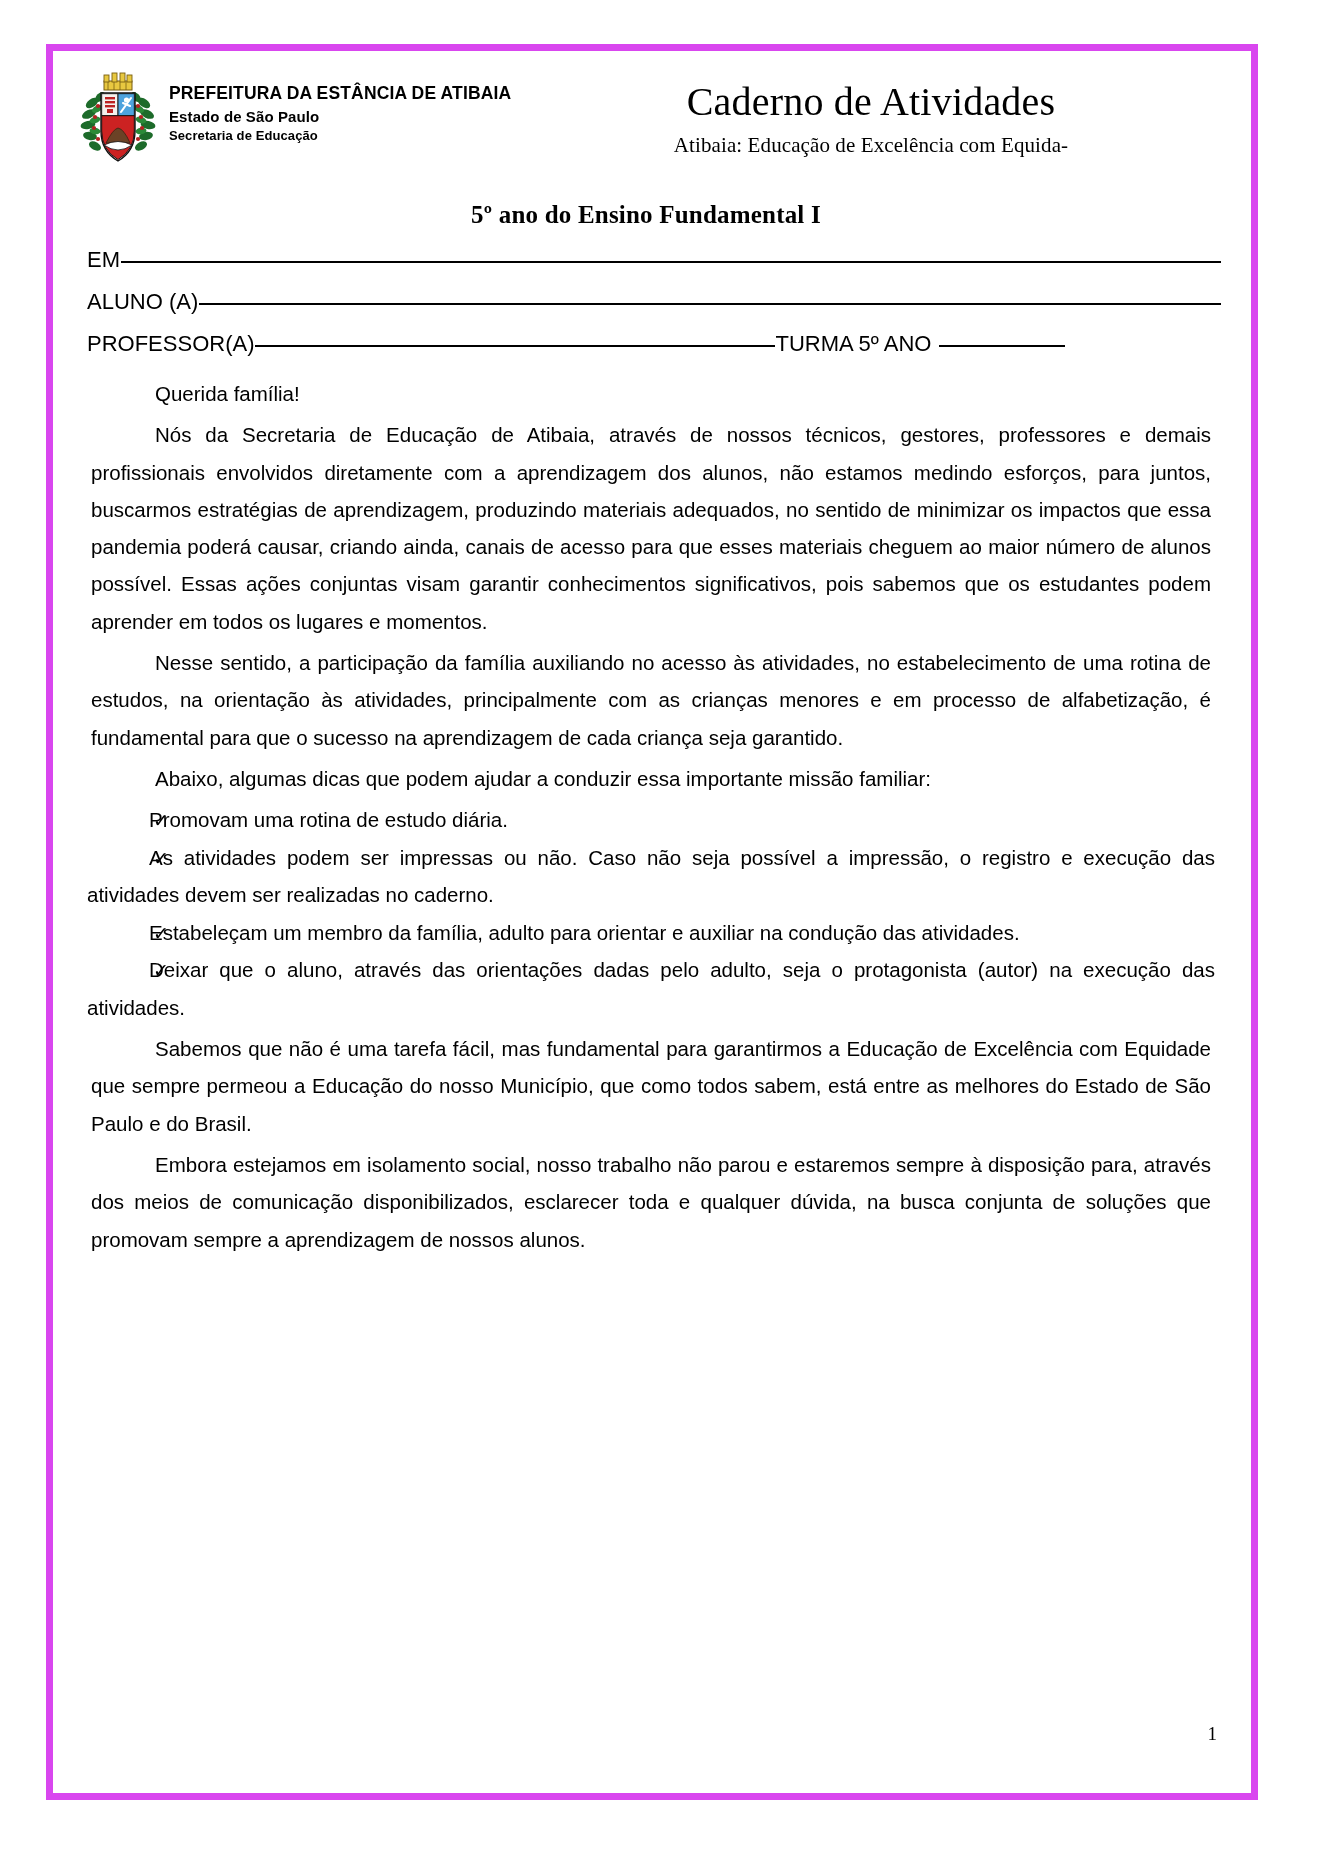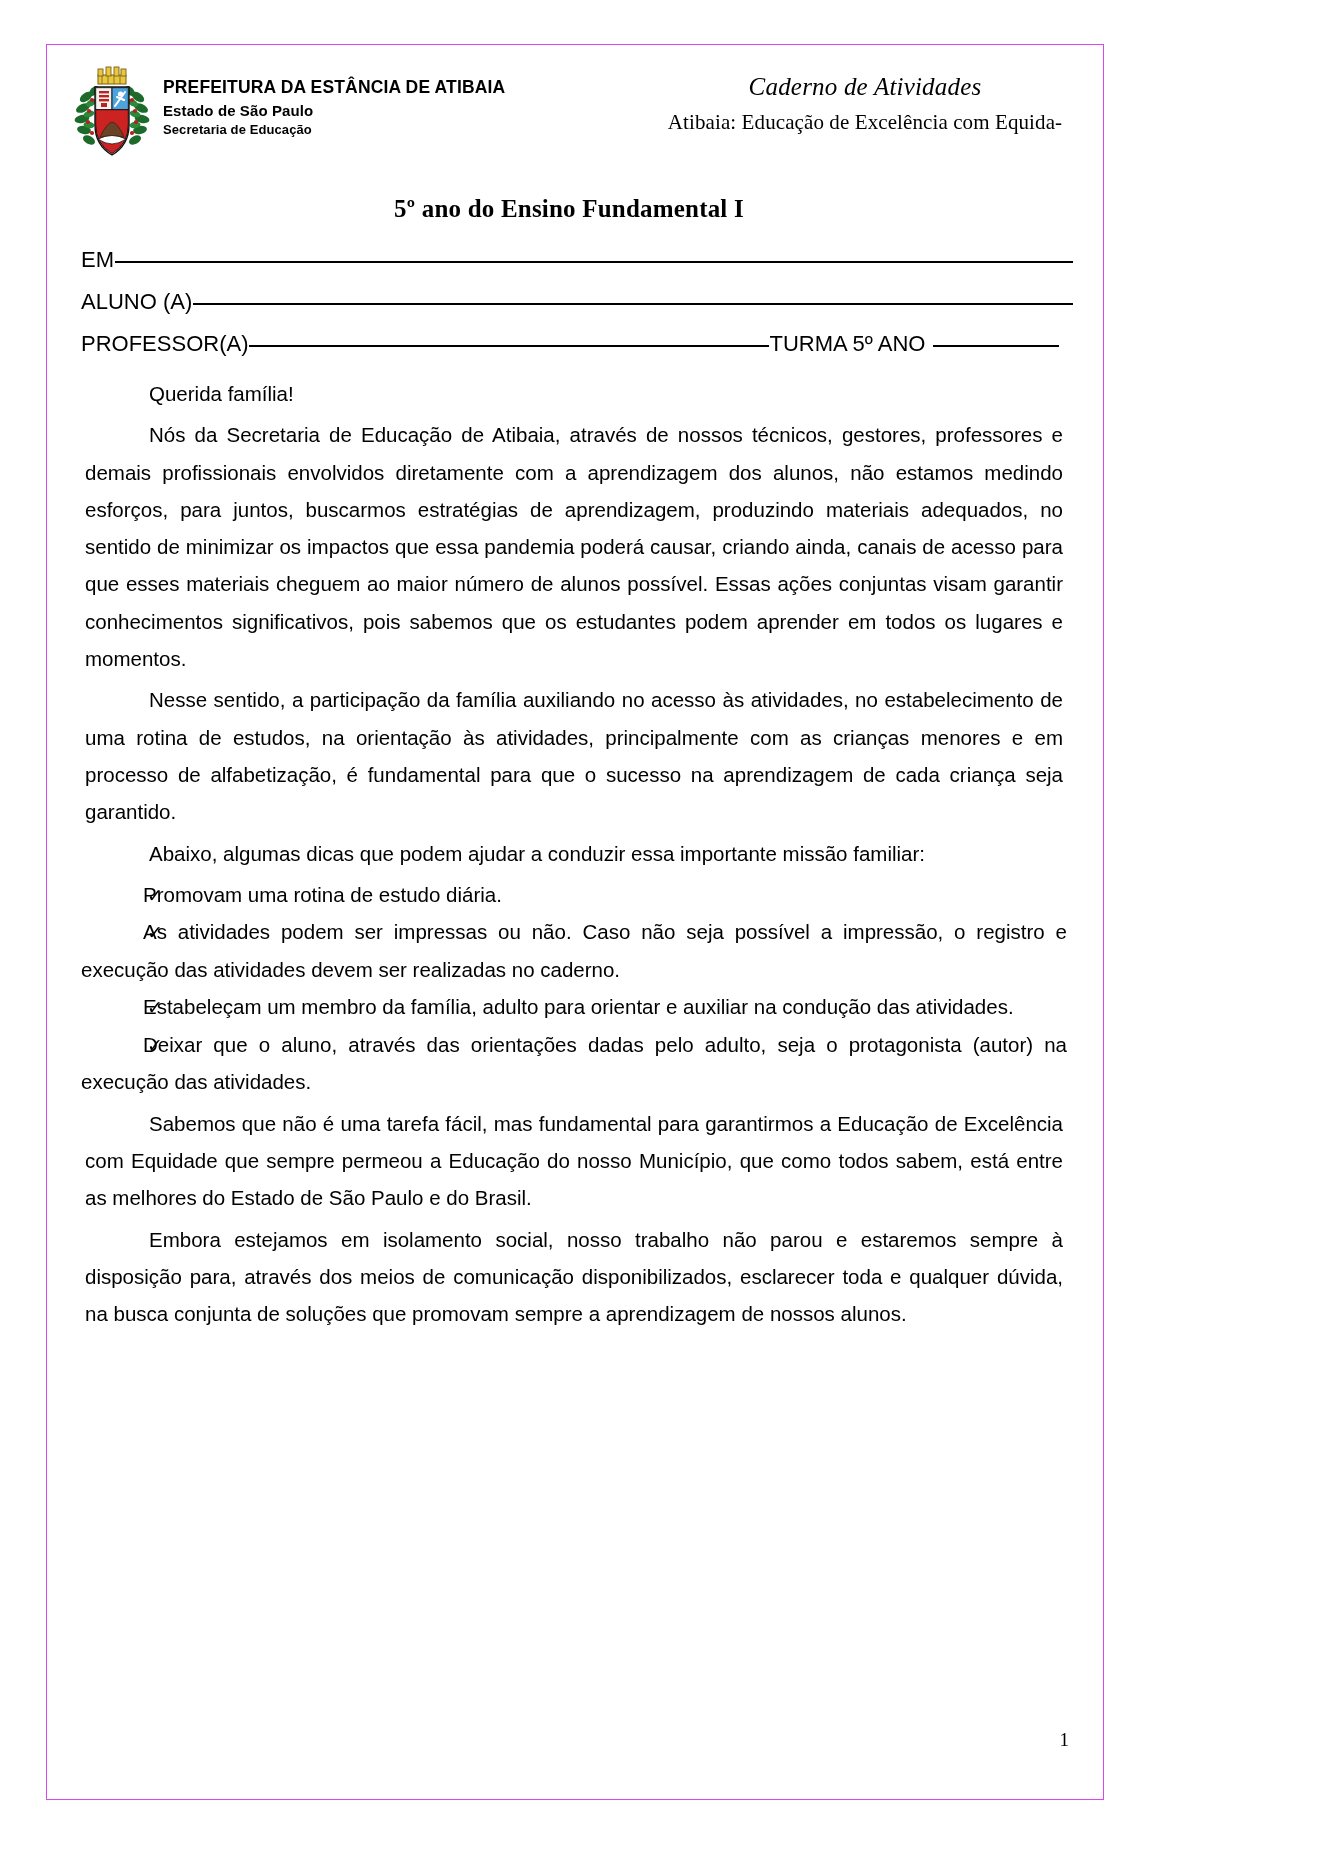--- a/index.html
+++ b/index.html
@@ -12,23 +12,23 @@
     height: 1871px;
     font-family: "Liberation Sans", sans-serif;
     color: #000000;
     overflow: hidden;
   }
 
   .page {
     position: absolute;
     left: 46px;
     top: 44px;
-    width: 1058px;
+    width: 1212px;
     height: 1756px;
-    border: 1px solid #d946ef;
+    border: 7px solid #d946ef;
     box-sizing: border-box;
     background: #ffffff;
   }
 
   .page-inner {
     position: absolute;
     left: 0;
     top: 0;
     right: 0;
     bottom: 0;
@@ -81,45 +81,44 @@
 
   .header-right {
     position: absolute;
     left: 520px;
     top: 14px;
     width: 560px;
     text-align: center;
     font-family: "Liberation Serif", serif;
   }
   .doc-title {
-    font-size: 25px;
+    font-size: 40px;
     line-height: 1.15;
     letter-spacing: 0.2px;
-    font-style: italic;
   }
   .doc-subtitle {
     font-size: 21px;
     line-height: 1.2;
     margin-top: 8px;
     letter-spacing: 0.1px;
   }
 
   
   .grade-title {
     text-align: center;
     font-family: "Liberation Serif", serif;
     font-weight: bold;
     font-size: 25px;
     margin-top: 24px;
     letter-spacing: 0.2px;
   }
 
   
   .form-block {
-    margin-top: 26px;
+    margin-top: 20px;
     padding-left: 16px;
   }
   .form-row {
     display: flex;
     align-items: baseline;
     font-size: 22px;
     line-height: 1.0;
     margin-bottom: 20px;
     white-space: nowrap;
   }

